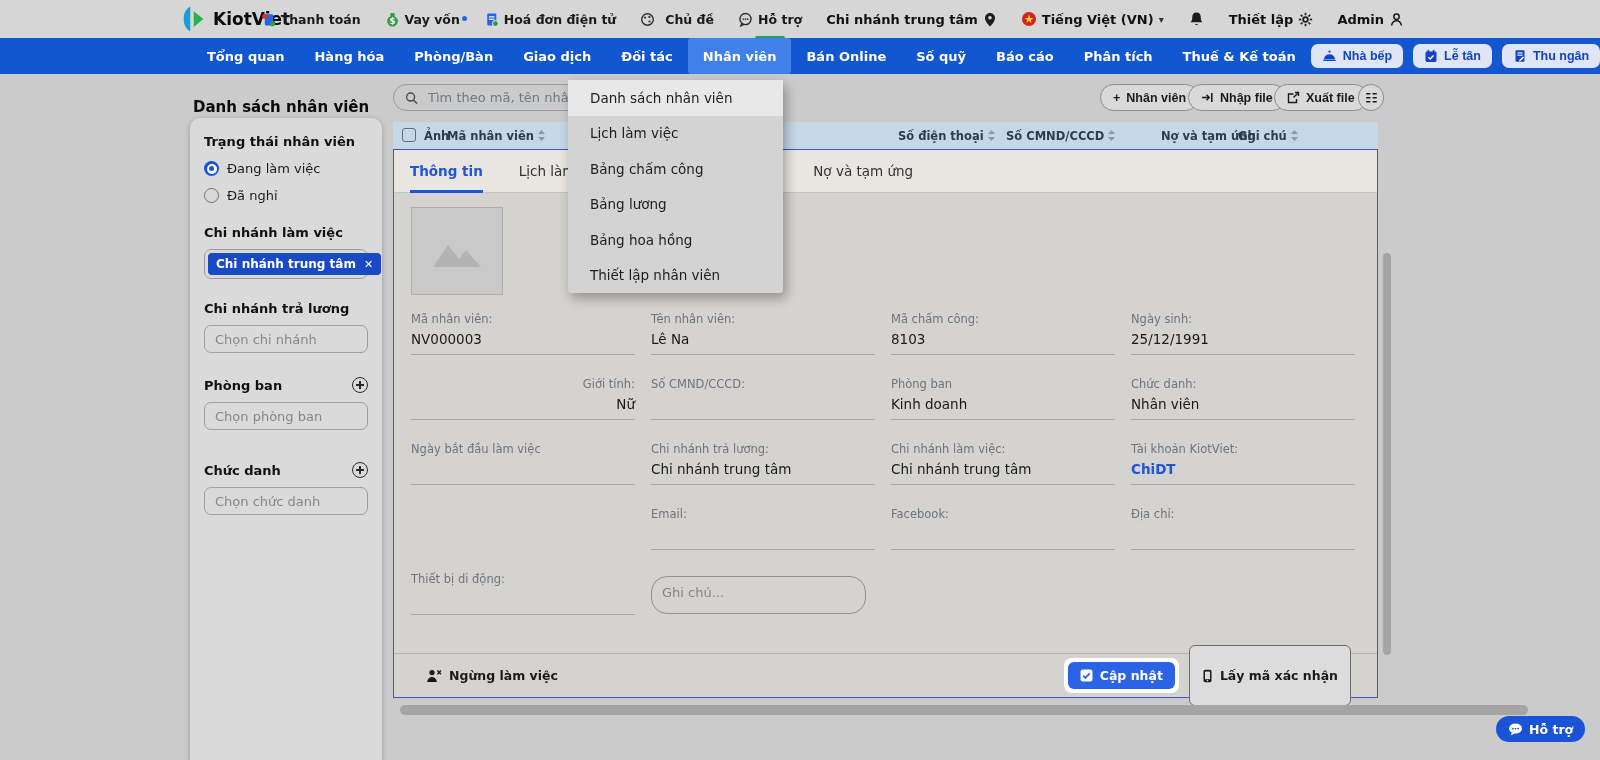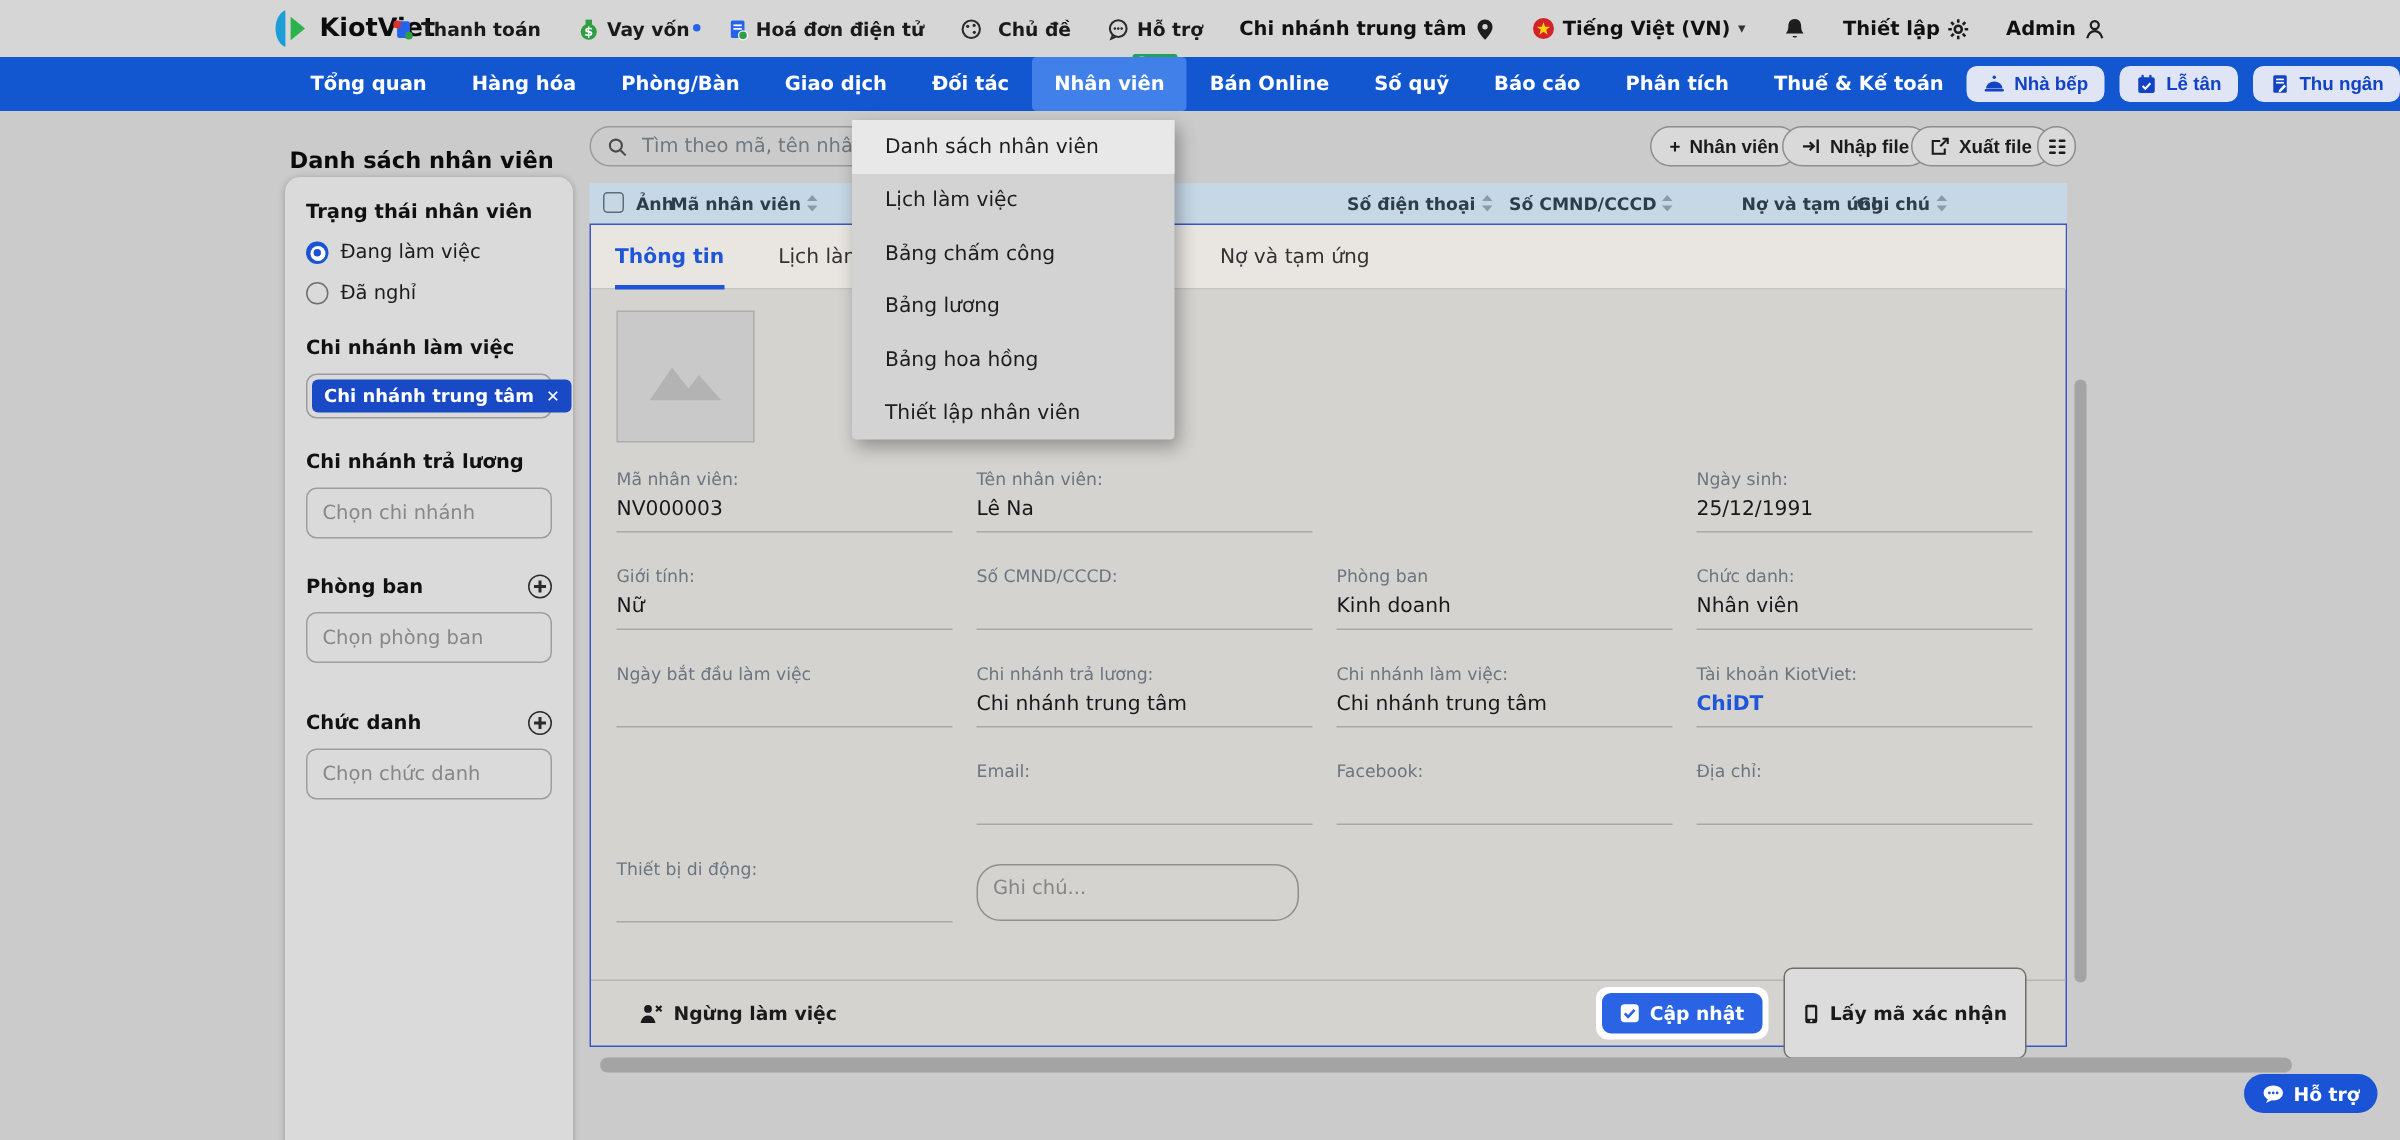--- a/index.html
+++ b/index.html
@@ -31,21 +31,21 @@
   .flabel-strong{font-size:13px;font-weight:700;color:#111;display:flex;align-items:center;justify-content:space-between;}
   .radio-row{display:flex;align-items:center;gap:8px;margin-top:12px;font-size:13px;color:#1c1c1c;cursor:pointer;}
   .radio{width:15px;height:15px;border-radius:50%;position:relative;flex:0 0 15px;box-sizing:border-box;}
   .radio.on{background:#1c53d4;}
   .radio.on::before{content:"";position:absolute;inset:2.5px;background:#fff;border-radius:50%;}
   .radio.on::after{content:"";position:absolute;inset:5px;background:#1c53d4;border-radius:50%;}
   .radio.off{border:1.5px solid #6f6f6f;}
   .tagbox{border:1.5px solid #9c9c9c;border-radius:7px;padding:3px;display:flex;margin-top:9px;}
   .tag{background:#1a49c6;color:#fff;font-weight:700;font-size:12px;border-radius:4px;padding:4px 8px;display:flex;gap:8px;align-items:center;white-space:nowrap;}
   .tag-x{cursor:pointer;font-size:11px;}
-  .sel{width:100%;height:28px;border:1.5px solid #9e9e9e;border-radius:7px;background:transparent;padding:16px 10px;font-size:13px;color:#333;box-sizing:border-box;margin-top:9px;font-family:inherit;}
+  .sel{width:100%;height:28px;border:1.5px solid #9e9e9e;border-radius:7px;background:transparent;padding:4px 10px;font-size:13px;color:#333;box-sizing:border-box;margin-top:9px;font-family:inherit;}
   .sel::placeholder{color:#878787;}
   .pluscircle{width:16px;height:16px;border:1.4px solid #2b2b2b;border-radius:50%;position:relative;cursor:pointer;flex:0 0 16px;box-sizing:border-box;}
   .pluscircle::before{content:"";position:absolute;left:3px;right:3px;top:50%;height:1.4px;margin-top:-0.7px;background:#2b2b2b;}
   .pluscircle::after{content:"";position:absolute;top:3px;bottom:3px;left:50%;width:1.4px;margin-left:-0.7px;background:#2b2b2b;}
 
   
   .search{position:absolute;left:393px;top:84px;width:388px;height:27px;border:1.5px solid #9a9a9a;border-radius:14px;display:flex;align-items:center;gap:8px;padding:0 11px;box-sizing:border-box;}
   .search input{border:none;background:transparent;outline:none;font-size:13px;color:#333;width:100%;font-family:inherit;}
   .search input::placeholder{color:#6f7980;}
   .tbtn{position:absolute;top:84px;height:27px;border:1.4px solid #8d8d8d;border-radius:14px;background:#d9d9d9;display:flex;align-items:center;gap:6px;padding:0 12px;font-size:12.5px;font-weight:700;color:#1b1b1b;cursor:pointer;box-sizing:border-box;white-space:nowrap;}
@@ -367,26 +367,30 @@
     </div>
 
     <div class="cell" style="left:17px;top:162px;">
       <div class="cl">Mã nhân viên:</div>
       <div class="cv">NV000003</div>
     </div>
     <div class="cell" style="left:257px;top:162px;">
       <div class="cl">Tên nhân viên:</div>
       <div class="cv">Lê Na</div>
     </div>
+    <div class="cell" style="left:497px;top:162px;">
+      <div class="cl">Mã chấm công:</div>
+      <div class="cv">8103</div>
+    </div>
     <div class="cell" style="left:737px;top:162px;">
       <div class="cl">Ngày sinh:</div>
       <div class="cv">25/12/1991</div>
     </div>
 
-    <div class="cell" style="left:17px;top:227px;">
+    <div class="cell" style="left:17px;top:227px;text-align:right;">
       <div class="cl">Giới tính:</div>
       <div class="cv">Nữ</div>
     </div>
     <div class="cell" style="left:257px;top:227px;">
       <div class="cl">Số CMND/CCCD:</div>
       <div class="cv"></div>
     </div>
     <div class="cell" style="left:497px;top:227px;">
       <div class="cl">Phòng ban</div>
       <div class="cv">Kinh doanh</div>

